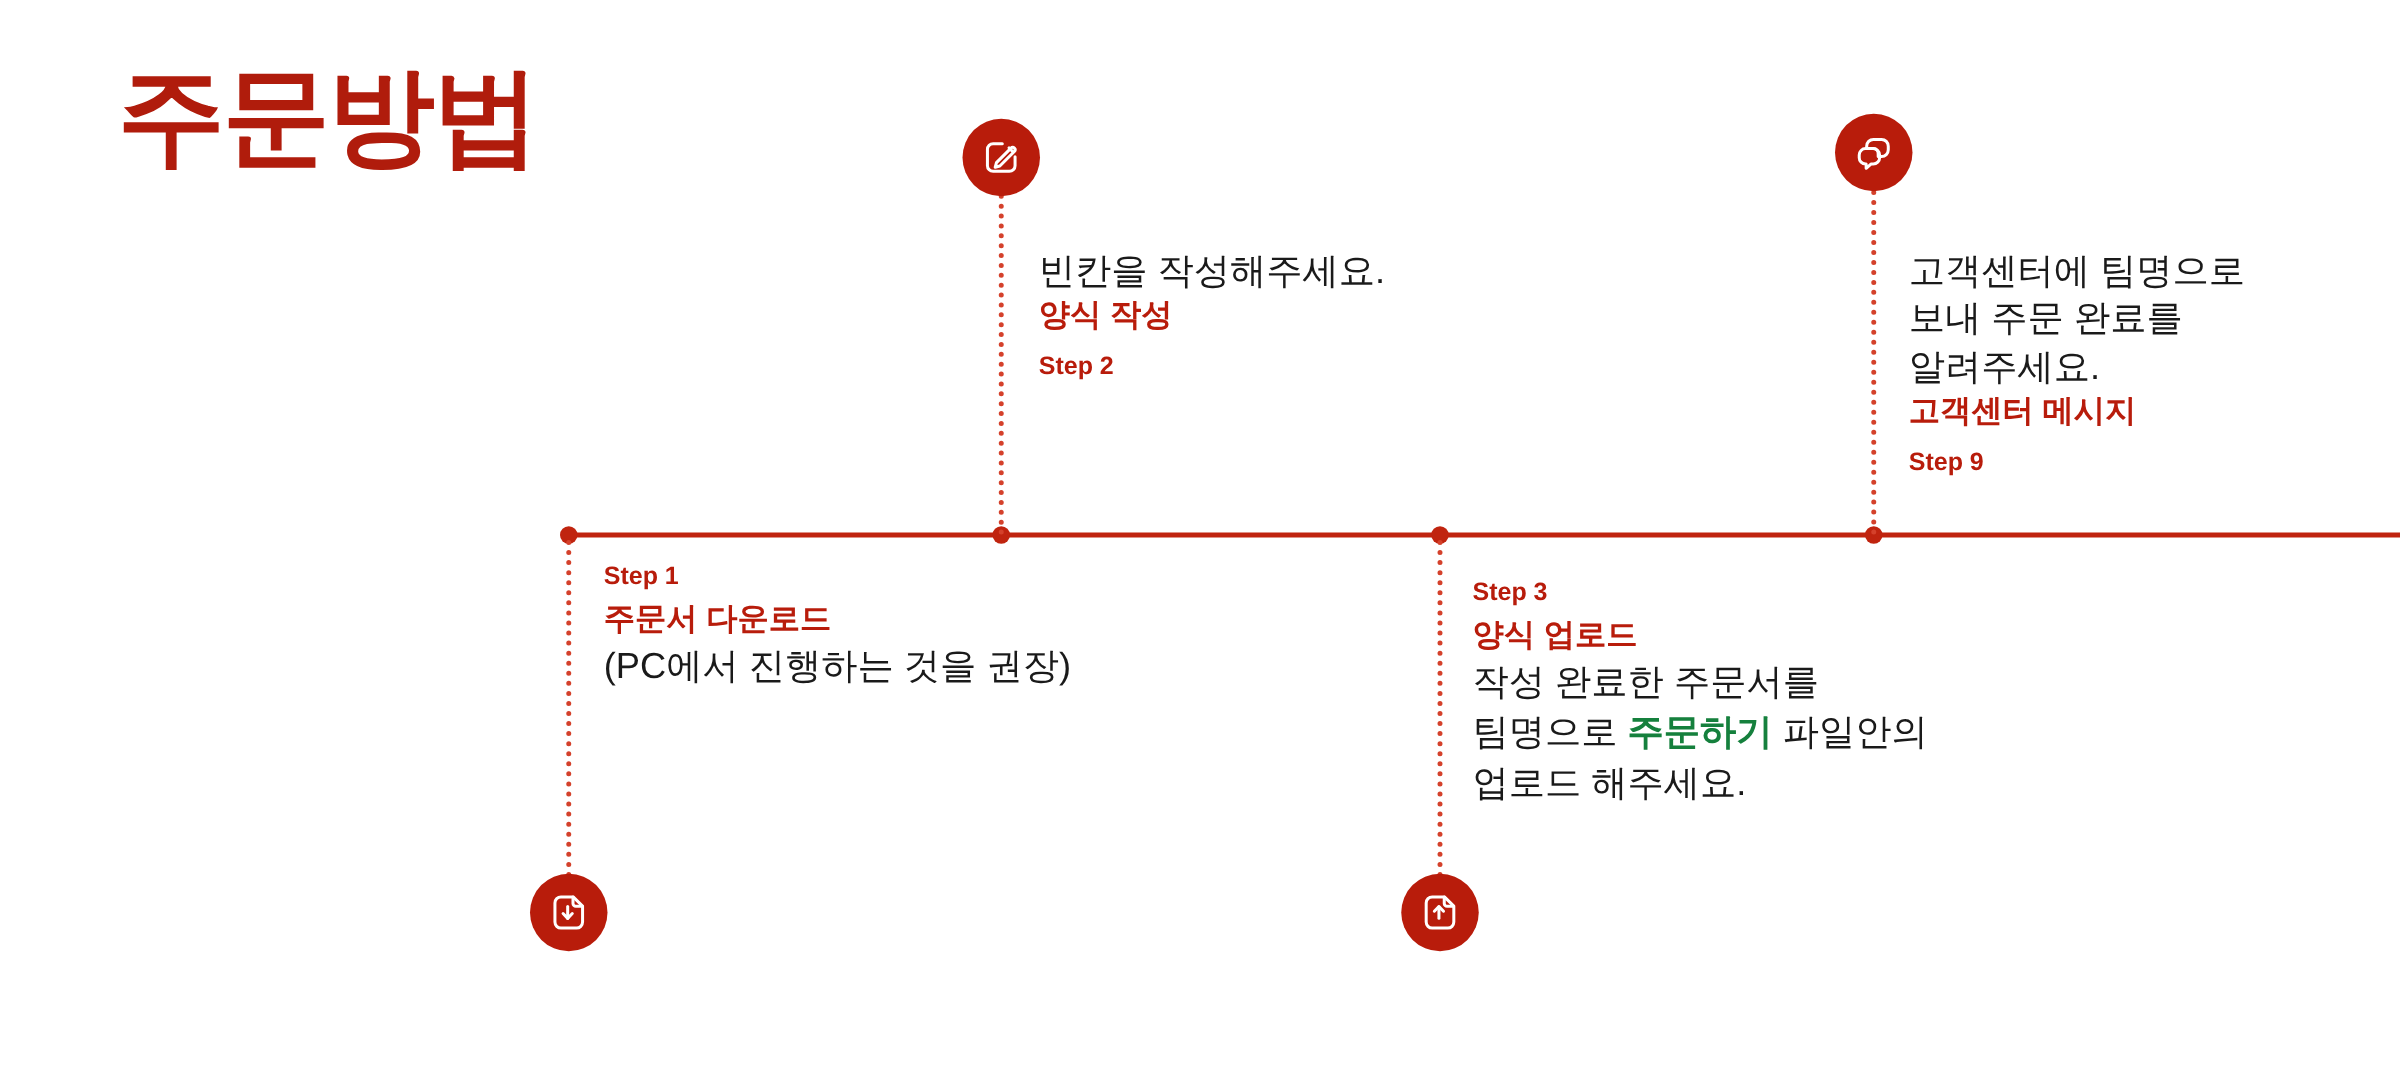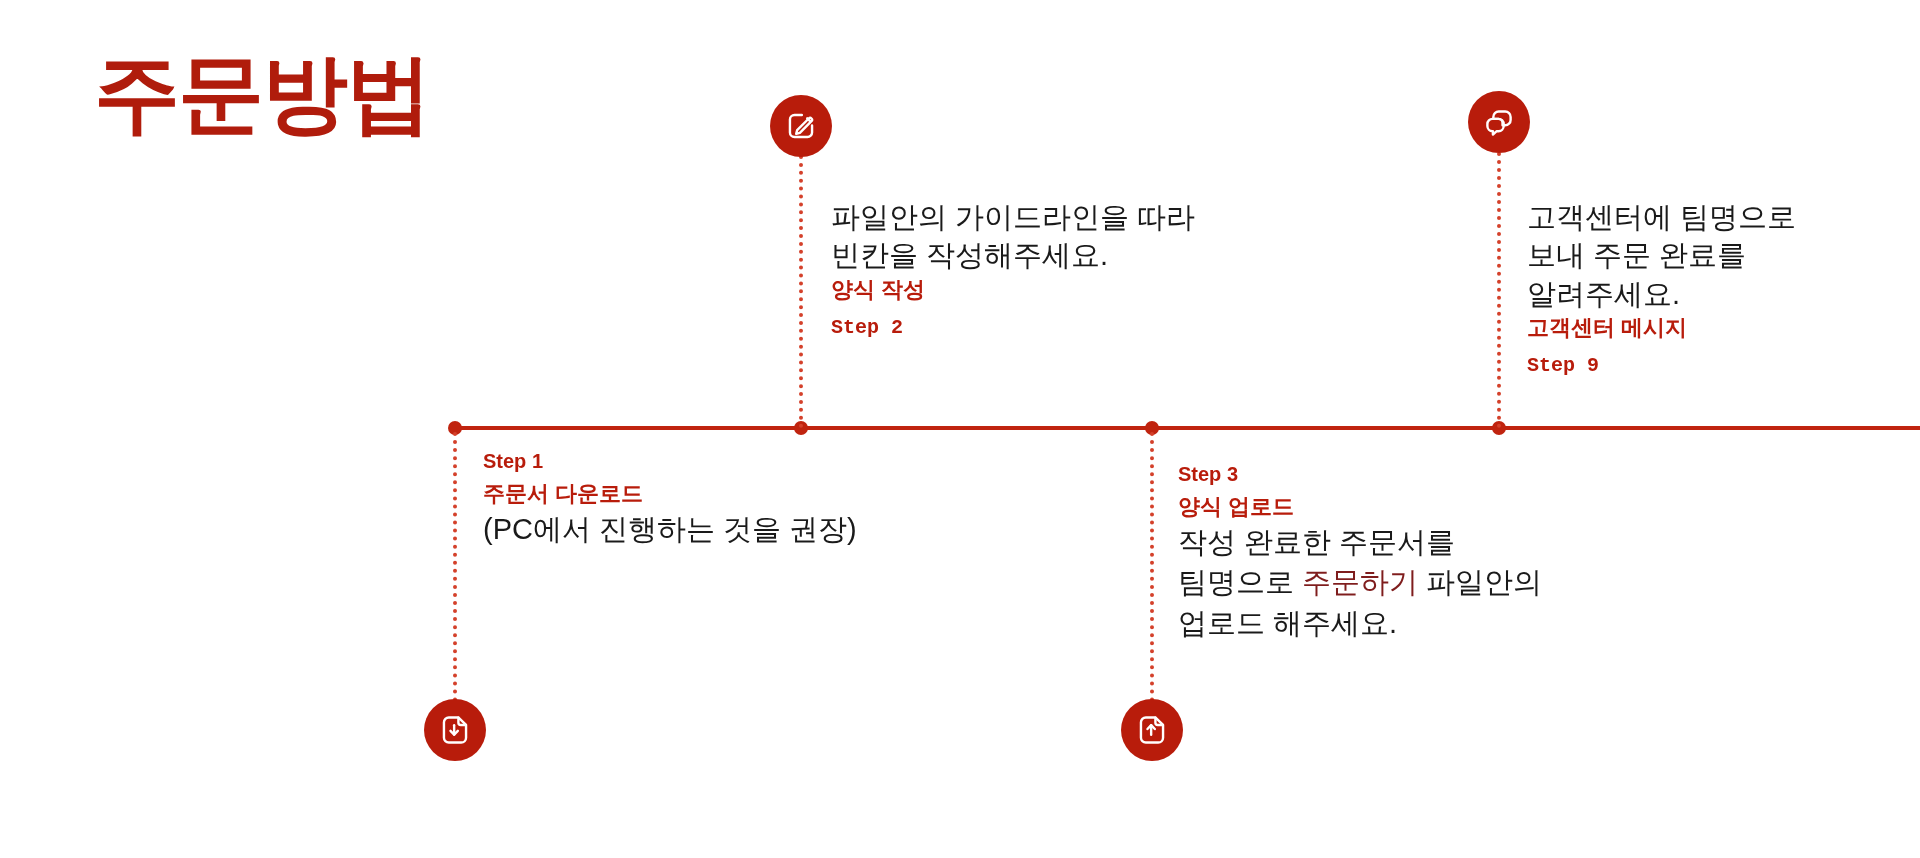--- a/index.html
+++ b/index.html
@@ -82,40 +82,40 @@
     color: #1c1c1c;
   }
   .step-body {
     font-size: 29px;
     line-height: 1.32;
     color: #1a1a1a;
     font-weight: 400;
     white-space: nowrap;
   }
   .step-heading {
-    font-size: 22px;
+    font-size: 25px;
     font-weight: 700;
     color: #b81c0b;
     line-height: 1.32;
     white-space: nowrap;
   }
   .step-label {
     font-size: 20px;
     font-weight: 700;
     color: #b81c0b;
     line-height: 1.6;
     white-space: nowrap;
   }
   .inline-accent {
-    color: #7f1d1d;
-    font-weight: 400;
-  }
-
-  
-  .above .step-label { margin-top: 8px; font-family: Liberation Mono, monospace; }
+    color: #15803d;
+    font-weight: 700;
+  }
+
+  
+  .above .step-label { margin-top: 8px; }
   
   .below .step-heading { margin-top: 2px; }
   .below .step-body { margin-top: 2px; }
 </style>
 </head>
 <body>
 
 <div id="stage">
 
   <div id="page-title">주문방법</div>
@@ -167,21 +167,20 @@
   <div class="icon-badge" style="left:1499px; top:122px;">
     <span>
       <svg width="34" height="34" viewBox="0 0 24 24" fill="none" stroke="#ffffff" stroke-width="1.7" stroke-linecap="round" stroke-linejoin="round">
         <path d="M20.2 8.4c0-2.1-1.7-3.8-3.8-3.8h-4.6c-2.1 0-3.8 1.7-3.8 3.8v1.4h3.6c1.6 0 2.9 1.3 2.9 2.9v1.6h1.9c2.1 0 3.8-1.7 3.8-3.8z"></path>
         <path d="M11.7 9.8H7.4c-2 0-3.6 1.6-3.6 3.6v1.5c0 2 1.6 3.6 3.6 3.6h0.3v2.4l2.7-2.4h1.3c2 0 3.6-1.6 3.6-3.6v-1.5c0-2-1.6-3.6-3.6-3.6z"></path>
       </svg>
     </span>
   </div>
 
   <div class="step-block above" style="left:831px; top:198px;">
-    <div class="step-body">파일안의 가이드라인을 따라</div>
     <div class="step-body">빈칸을 작성해주세요.</div>
     <div class="step-heading">양식 작성</div>
     <div class="step-label">Step 2</div>
   </div>
 
   <div class="step-block above" style="left:1527px; top:198px;">
     <div class="step-body">고객센터에 팀명으로</div>
     <div class="step-body">보내 주문 완료를</div>
     <div class="step-body">알려주세요.</div>
     <div class="step-heading">고객센터 메시지</div>

